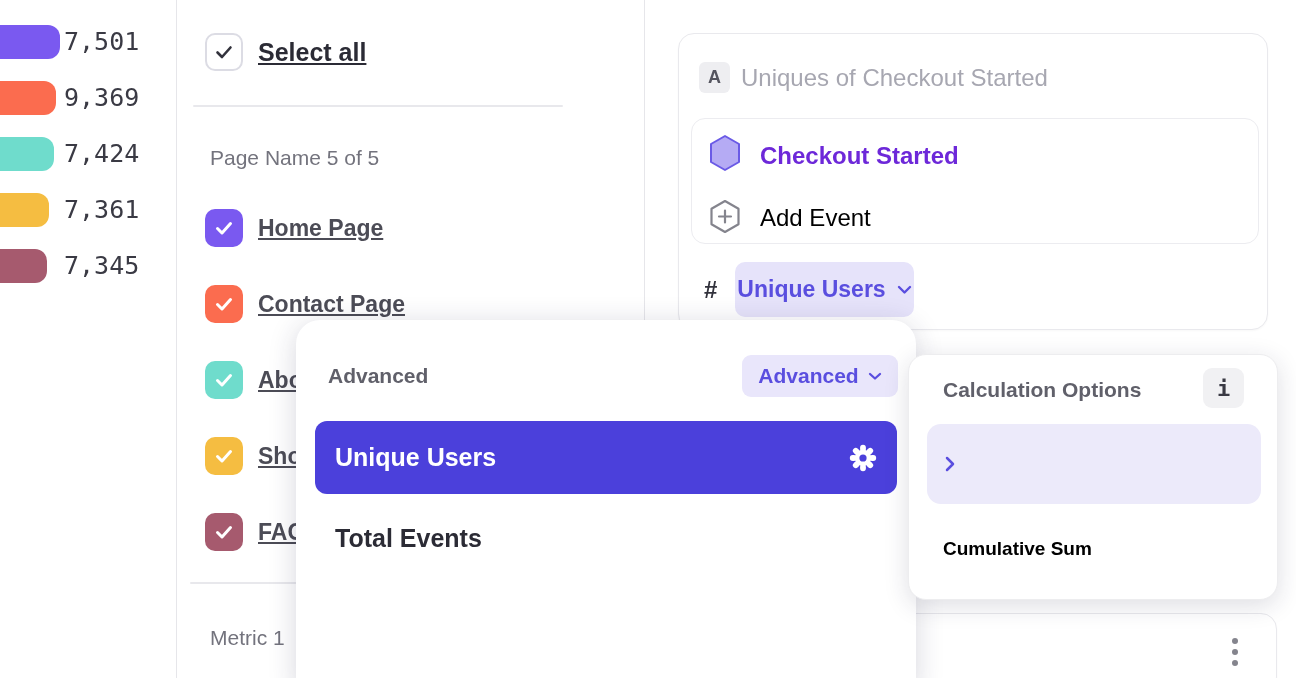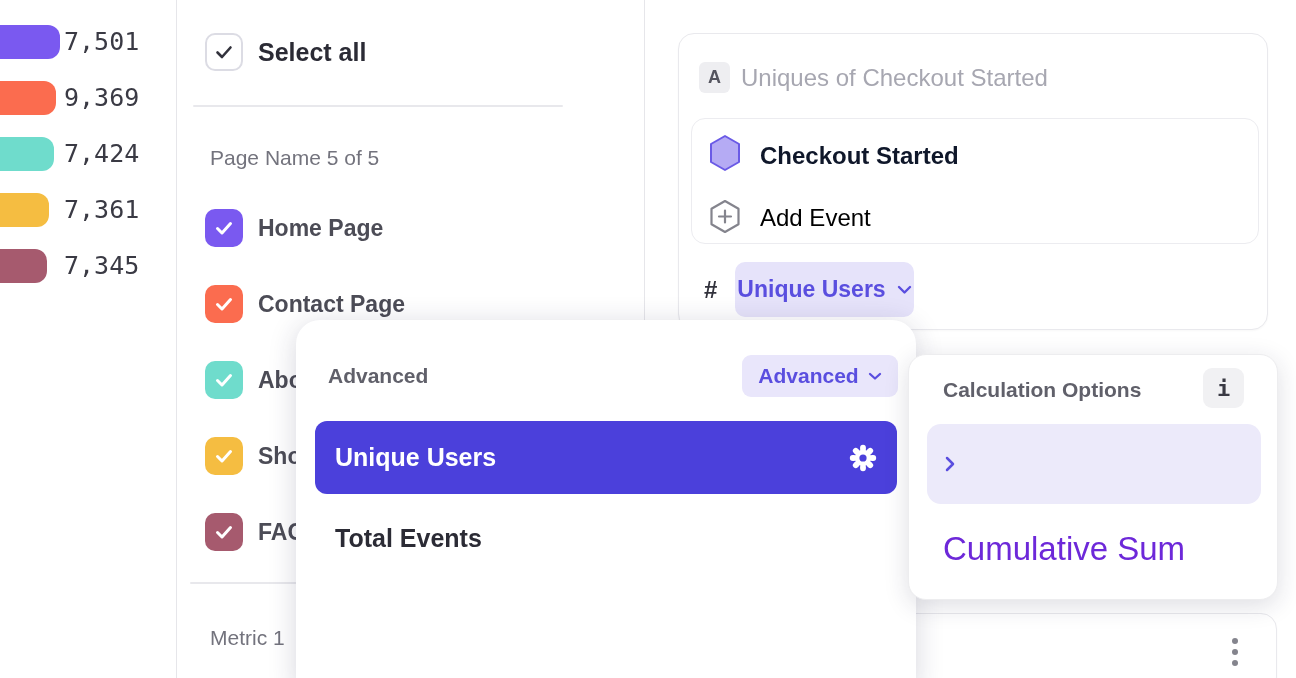--- a/index.html
+++ b/index.html
@@ -19,40 +19,40 @@
     font-family:"DejaVu Sans Mono", monospace; font-size:25px; color:#3A3A44;
   }
 
   
   .checkbox {
     position:absolute; width:38px; height:38px; border-radius:10px;
     display:flex; align-items:center; justify-content:center;
   }
   .checkbox.unchecked-style { background:#fff; border:2px solid #DCDCE4; }
   .h-divider { position:absolute; height:2px; background:#E8E8EC; border-radius:1px; }
-  .row-label { position:absolute; font-size:23px; font-weight:600; color:#4C4C56; }
+  .row-label { position:absolute; font-size:23px; font-weight:600; color:#4C4C56;text-decoration:underline; }
   .muted-label { position:absolute; font-size:21px; color:#73737D; }
   .bold-dark { color:#2B2B35; font-weight:700; }
 
   
   .card {
     position:absolute; background:#fff; border:1px solid #E9E9ED; border-radius:16px;
     box-shadow:0 1px 2px rgba(0,0,0,0.03);
   }
   .series-badge {
     position:absolute; left:20px; top:28px; width:31px; height:31px; border-radius:6px;
     background:#EEEEF1; color:#55555F; font-size:18px; font-weight:700;
     display:flex; align-items:center; justify-content:center;
   }
   .series-title { position:absolute; left:62px; top:28px; height:31px; line-height:31px;
     font-size:24px; color:#A7A7B1; }
   .inner-card { position:absolute; left:12px; top:84px; width:568px; height:126px;
     border:1px solid #ECECF0; border-radius:14px; background:#fff; }
   .event-name { position:absolute; left:68px; top:20px; height:34px; line-height:34px;
-    font-size:24px; font-weight:700; color:#0f172a; }
+    font-size:24px; font-weight:700; color:#6d28d9; }
   .add-event-label { position:absolute; left:68px; top:82px; height:34px; line-height:34px;
     font-size:24px; color:#000000; }
   .hash { position:absolute; left:25px; top:228px; height:55px; line-height:55px;
     font-size:24px; font-weight:700; color:#32323C; }
   .measure-chip {
     position:absolute; left:56px; top:228px; width:179px; height:55px; border-radius:10px;
     background:#E6E3FA; display:flex; align-items:center; justify-content:center; gap:11px;
     color:#5A4EDF; font-size:23px; font-weight:600; cursor:pointer;
   }
 
@@ -90,21 +90,21 @@
     font-family:"DejaVu Sans Mono", monospace; font-weight:700; font-size:22px; color:#3A3A44;
     cursor:pointer;
   }
   .calc-highlight {
     position:absolute; left:18px; top:69px; width:334px; height:80px; border-radius:14px;
     background:#ECEAFA; display:flex; align-items:center; justify-content:space-between;
     padding:0 18px; color:#5A4EDF; font-size:25px; font-weight:700; cursor:pointer;
   }
   .calc-plain {
     position:absolute; left:34px; top:171px; height:46px; display:flex; align-items:center;
-    font-size:33px; font-weight:400; color:#6d28d9; cursor:pointer;
+    font-size:19px; font-weight:700; color:#000000; cursor:pointer;
   }
 
   
   .kebab { position:absolute; left:1232px; top:638px; display:flex; flex-direction:column;
     gap:5px; align-items:center; cursor:pointer; z-index:2; }
   .kebab span { width:6px; height:6px; border-radius:50%; background:#84848D; }
 </style>
 </head>
 <body>
 

